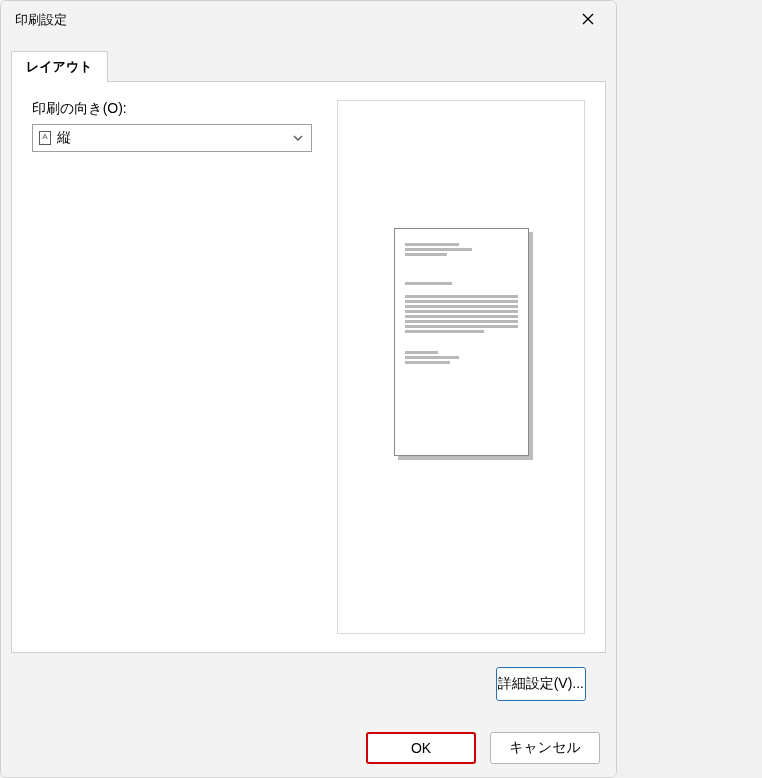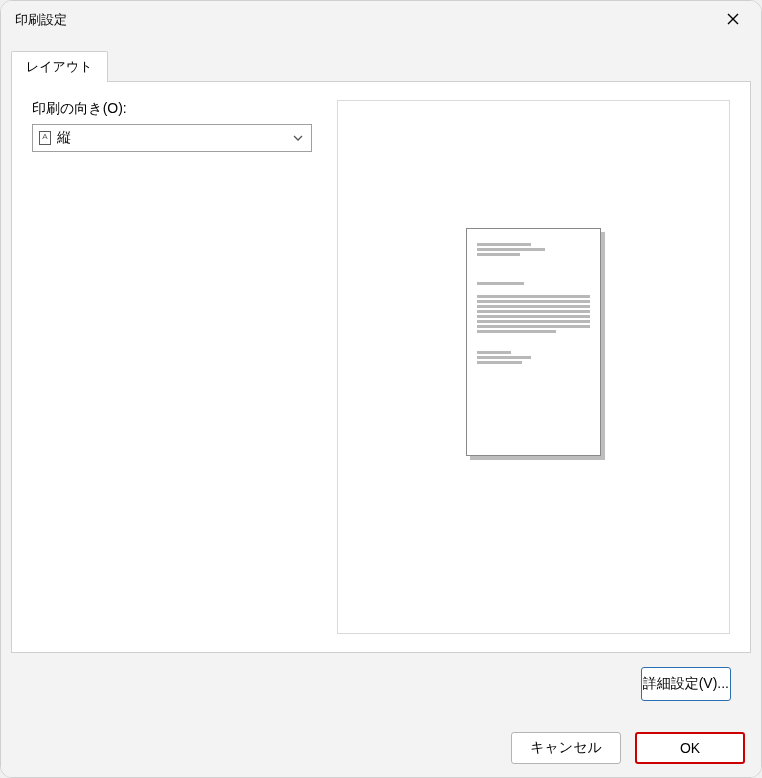--- a/index.html
+++ b/index.html
@@ -1,19 +1,19 @@
 <!DOCTYPE html>
 <html><head>
   <meta charset="utf-8">
   <style>
     * { box-sizing: border-box; margin: 0; padding: 0; }
     html, body { width: 762px; height: 778px; font-family: "Yu Gothic UI", "Meiryo", sans-serif; font-size: 13px; background: #f0f0f0; }
     .dialog {
-      width: 762px; height: 778px; background: #ffffff;
-      border: 1px solid #cfcfcf; border-radius: 12px;
+      width: 617px; height: 778px; background: #ffffff;
+      border: 1px solid #cfcfcf; border-radius: 7px;
       display: flex; flex-direction: column;
       overflow: hidden;
     }
     .titlebar {
       height: 38px; background: #f3f3f3;
       display: flex; align-items: center; justify-content: space-between;
       padding: 0 6px 0 14px;
       border-top-left-radius: 8px; border-top-right-radius: 8px;
     }
     .titlebar-title { font-size: 13px; color: #000; }
@@ -21,21 +21,21 @@
       width: 44px; height: 30px; display: flex; align-items: center; justify-content: center;
       border: none; background: transparent; cursor: pointer;
     }
     .close-btn svg { width: 12px; height: 12px; }
     .body-area {
       flex: 1; background: #f3f3f3;
       padding: 12px 10px 0 10px;
       position: relative;
       display: flex; flex-direction: column;
     }
-    .tab-strip { display: flex; align-items: end; height: 30px; }
+    .tab-strip { display: flex; align-items: end; height: 30px; font-weight: bold; }
     .tab {
       background: #ffffff; border: 1px solid #cfcfcf; border-bottom: none;
       padding: 6px 14px 6px 14px; font-size: 13px; position: relative; top: 1px;
       border-top-left-radius: 2px; border-top-right-radius: 2px;
     }
     .tab-content {
       flex: 1; background: #ffffff; border: 1px solid #cfcfcf;
       padding: 18px 20px 18px 20px;
       display: flex; flex-direction: row; gap: 20px;
     }
@@ -155,17 +155,17 @@
 
     </div>
 
     <div class="advanced-row">
       <button class="advanced-btn">詳細設定(V)...</button>
     </div>
 
   </div>
 
   <div class="footer">
+    <button class="btn btn-default">OK</button>
     <button class="btn">キャンセル</button>
-    <button class="btn btn-default">OK</button>
   </div>
 
 </div>
 
 </body></html>

